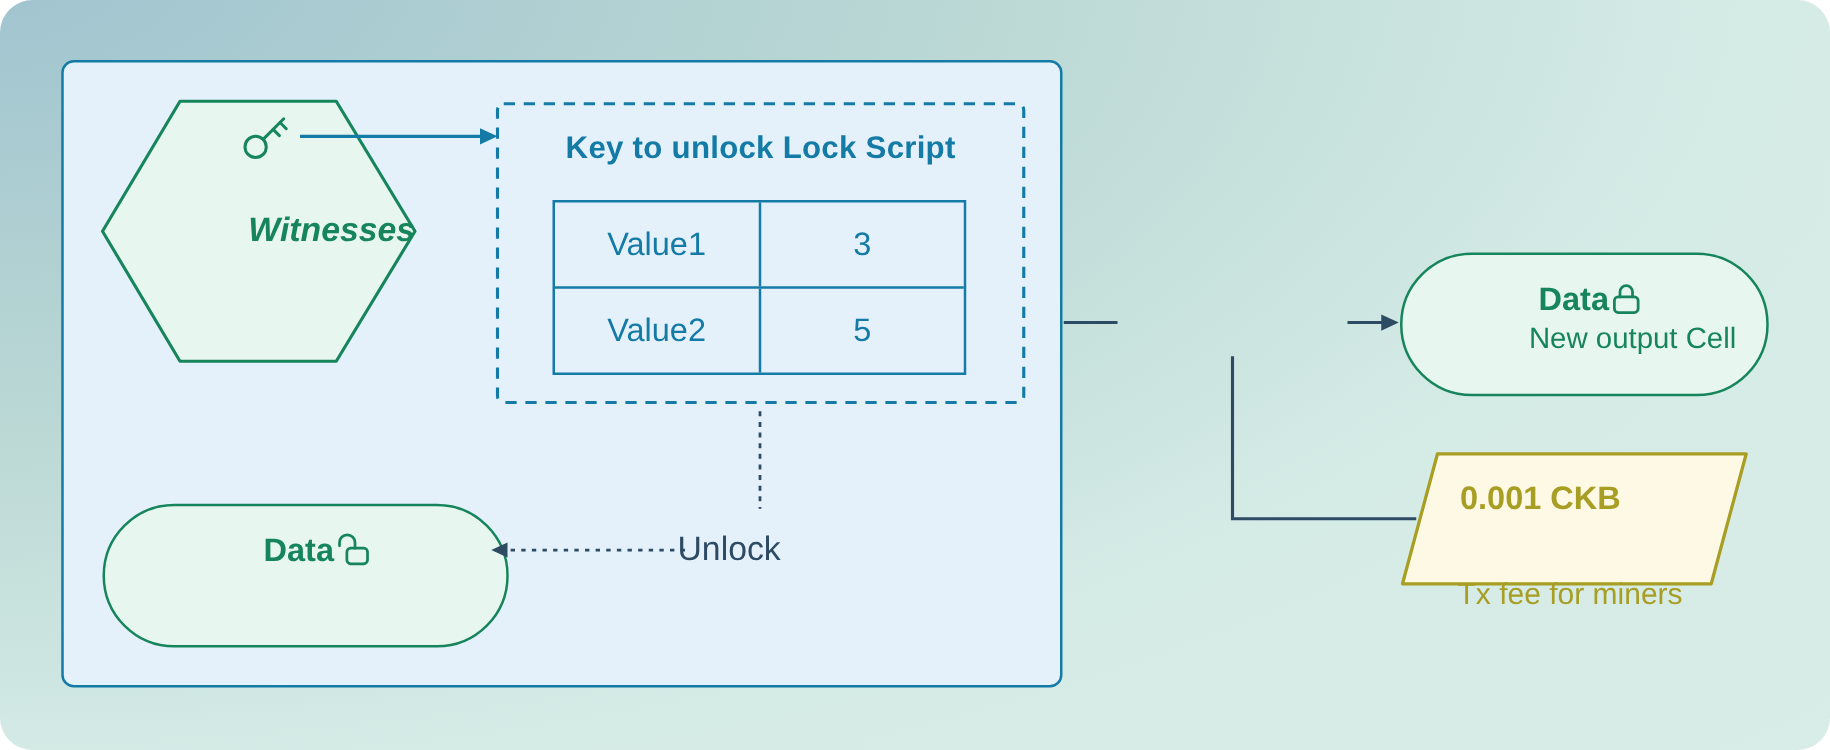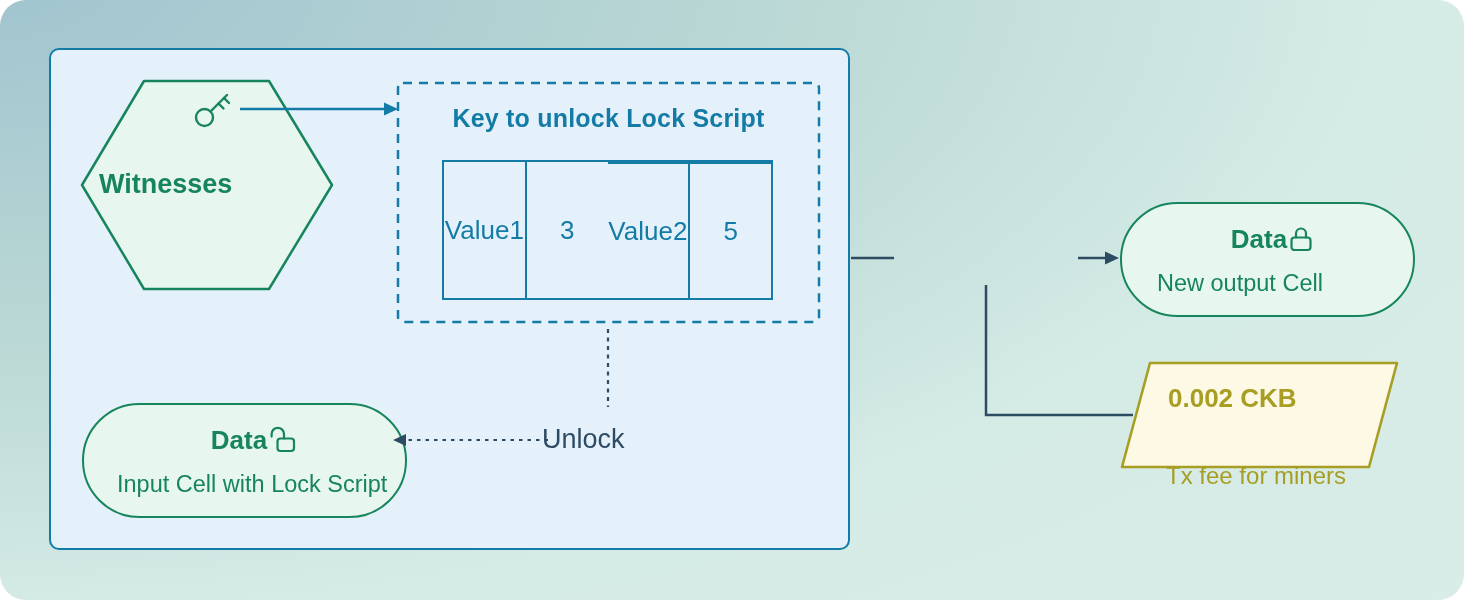--- a/index.html
+++ b/index.html
@@ -30,44 +30,44 @@
   .para{stroke:var(--olive,#a79e23);fill:var(--olive-fill,#fdf9e4);}
 
   .key-box-title{
     position:absolute;left:397px;top:104px;width:423px;
     text-align:center;font-size:25px;font-weight:bold;
     color:var(--blue,#147ba6);letter-spacing:.2px;
   }
   .ktable{
     position:absolute;left:442px;top:160px;width:331px;height:140px;
     box-sizing:border-box;border:2.5px solid var(--blue,#147ba6);
-    display:flex;flex-direction:row;
+    display:flex;flex-direction:column;
   }
   .krow{display:flex;flex:1;}
   .krow + .krow{border-top:2.5px solid var(--blue,#147ba6);}
   .kcell{
     flex:1;display:flex;align-items:center;justify-content:center;
     font-size:26px;color:var(--blue,#147ba6);
   }
   .kcell + .kcell{border-left:2.5px solid var(--blue,#147ba6);}
 
   .pill{
     position:absolute;box-sizing:border-box;
     border:2.5px solid var(--green,#17855c);border-radius:58px;
     background:var(--green-fill,#e8f6f0);color:var(--green,#17855c);
   }
   .pill-input{left:82px;top:403px;width:325px;height:115px;padding:19px 14px 0 33px;}
   .pill-output{left:1120px;top:202px;width:295px;height:115px;padding:19px 24px 0 35px;}
   .pill-row{display:flex;align-items:center;justify-content:center;height:32px;}
   .pill-title{font-size:26px;font-weight:bold;line-height:32px;}
-  .pill-sub{font-size:23.5px;line-height:30px;margin-top:13px;white-space:nowrap;}
+  .pill-sub{font-size:23.5px;line-height:30px;white-space:nowrap;text-align:right;}
 
   .label-witnesses{
-    position:absolute;left:99px;top:169px;width:250px;text-align:left;
-    font-size:27px;font-weight:bold;color:var(--green,#17855c);
+    position:absolute;left:82px;top:169px;width:250px;text-align:right;
+    font-size:27px;font-weight:bold;color:var(--green,#17855c);font-style:italic;
   }
   .label-unlock{
     position:absolute;left:542px;top:424px;
     font-size:27px;color:var(--navy,#2e4b64);
   }
   .label-transaction{
     position:absolute;left:897px;top:242px;
     font-size:29px;color:var(--navy,#2e4b64);
   }
   .fee-amount{
@@ -132,21 +132,20 @@
   </div>
 
   <div class="pill pill-input">
     <div class="pill-row">
       <span class="pill-title">Data</span>
       <svg width="30" height="30" viewBox="0 0 30 30" class="green-stroke">
         <rect x="10.5" y="13.5" width="16.5" height="12.5" rx="3" stroke-width="2.2" fill="none"></rect>
         <path d="M17,13.5 V9 a6.2,6.2 0 0 0 -12.4,0 v2.6" stroke-width="2.2" fill="none" stroke-linecap="round"></path>
       </svg>
     </div>
-    <div class="pill-sub">Input Cell with Lock Script</div>
   </div>
 
   <div class="pill pill-output">
     <div class="pill-row">
       <span class="pill-title">Data</span>
       <svg width="28" height="30" viewBox="0 0 28 30" class="green-stroke">
         <rect x="4.5" y="13.5" width="19" height="12.5" rx="3" stroke-width="2.2" fill="none"></rect>
         <path d="M9,13.5 V9.5 a5,5 0 0 1 10,0 V13.5" stroke-width="2.2" fill="none" stroke-linecap="round"></path>
       </svg>
     </div>
@@ -155,16 +154,16 @@
 
   <svg class="layer" width="1464" height="600" viewBox="0 0 1464 600">
     <g>
       <line class="navy-stroke" stroke-width="2.2" stroke-dasharray="3.5 5" x1="548" y1="440" x2="406" y2="440"></line>
       <polygon class="navy-fill" points="393,440 406,434 406,446"></polygon>
     </g>
   </svg>
 
   <div class="label-witnesses">Witnesses</div>
   <div class="label-unlock">Unlock</div>
-  <div class="fee-amount">0.002 CKB</div>
+  <div class="fee-amount">0.001 CKB</div>
   <div class="fee-note">Tx fee for miners</div>
 
 </div>
 
 </body></html>

